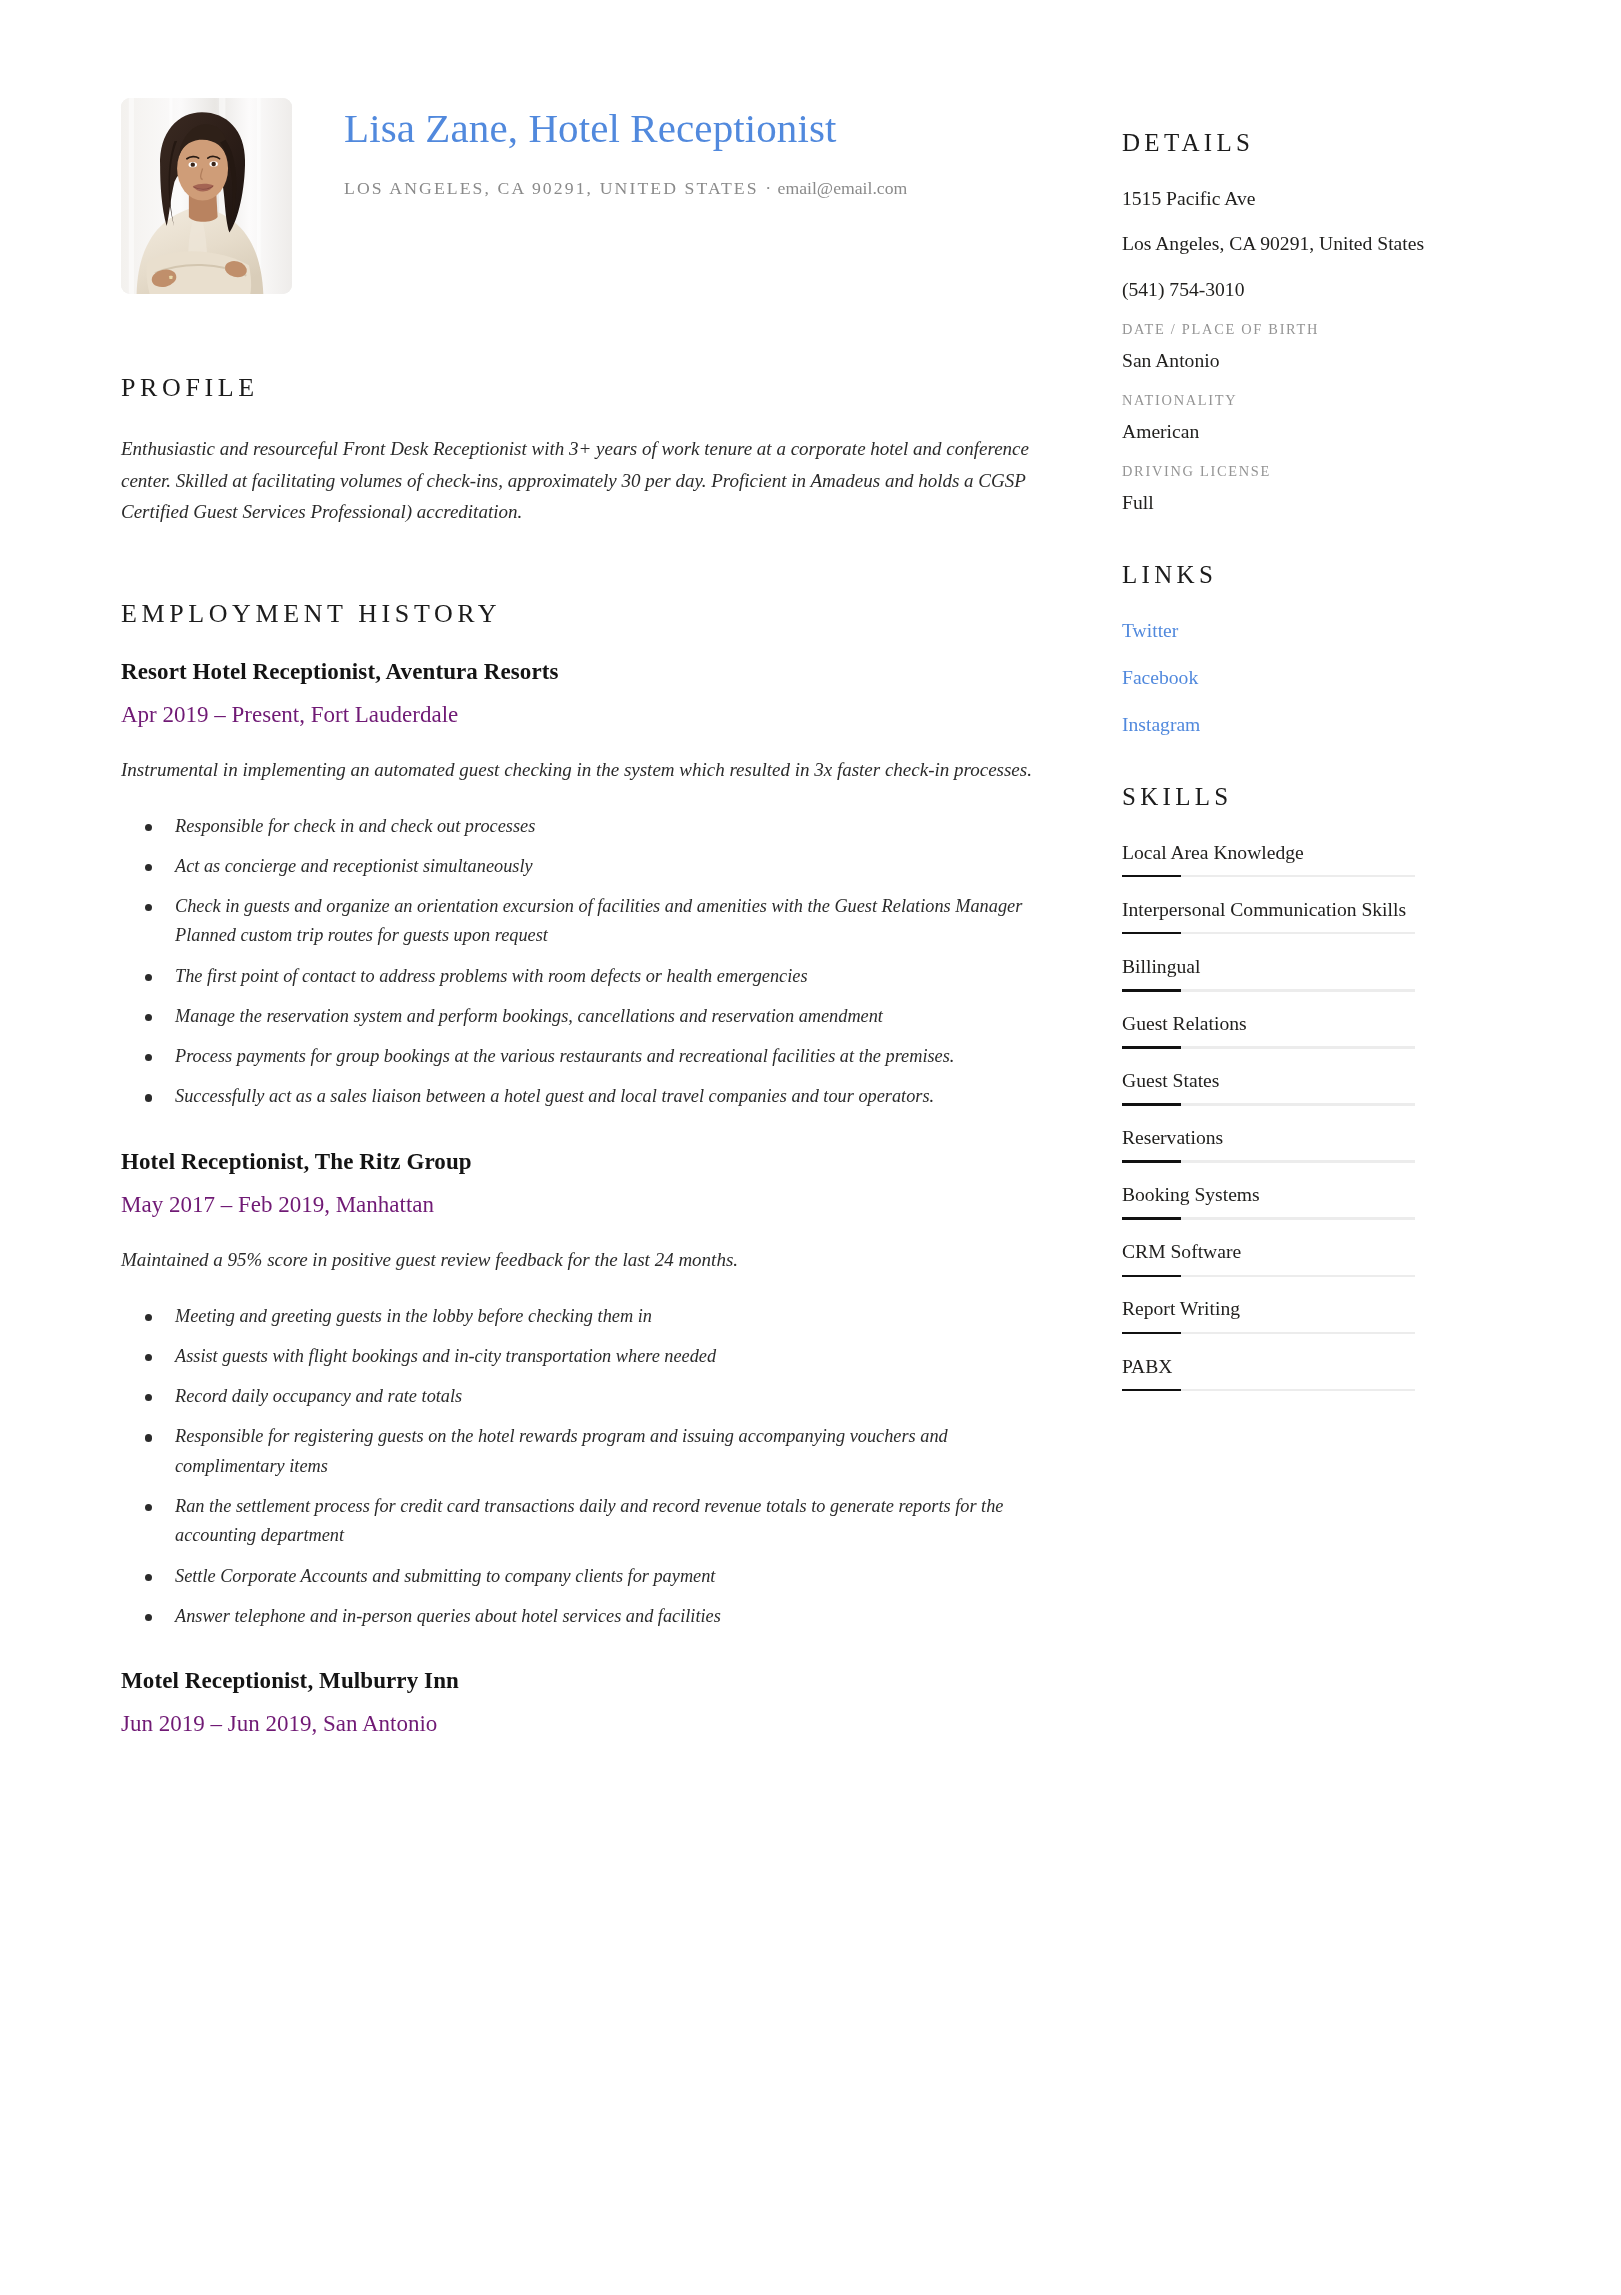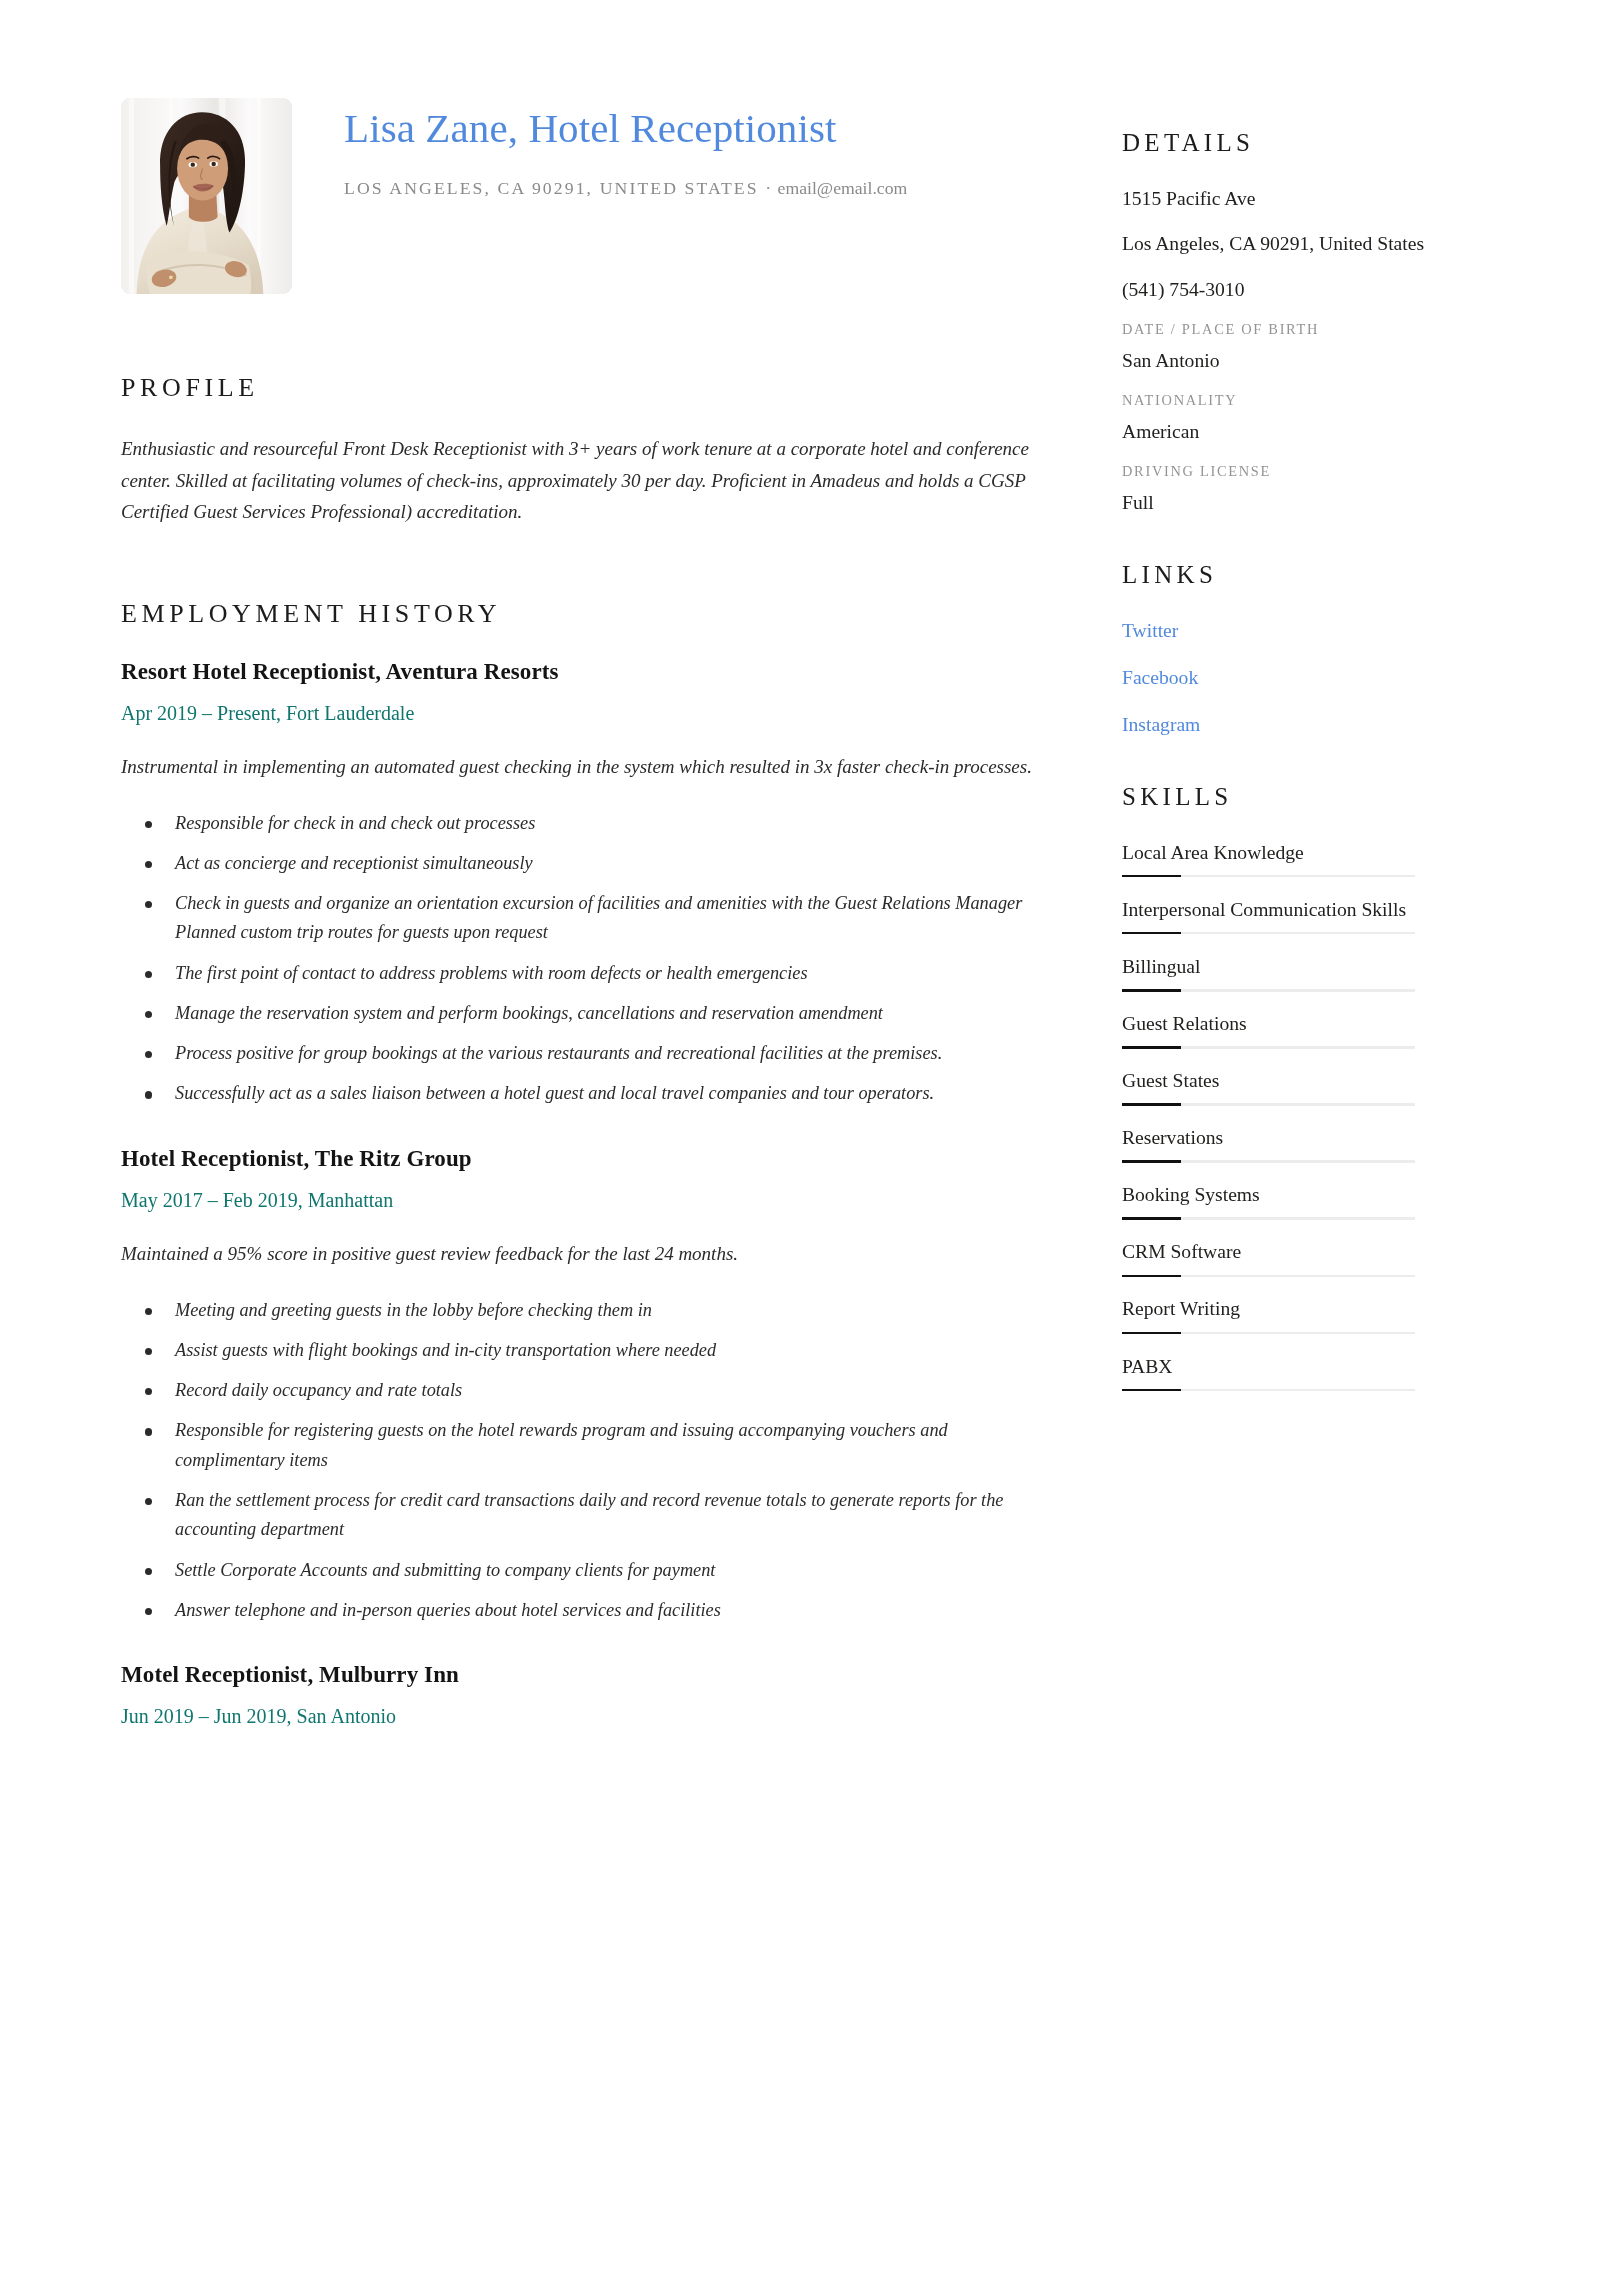--- a/index.html
+++ b/index.html
@@ -91,22 +91,22 @@
 
   h3.job-title {
     font-size: 23px;
     font-weight: bold;
     color: #141414;
     letter-spacing: 0.1px;
     margin-bottom: 17px;
   }
 
   .job-meta {
-    font-size: 20px;
-    color: #0f766e;
+    font-size: 23px;
+    color: #701a75;
     margin-bottom: 26px;
   }
 
   .job-summary {
     font-style: italic;
     font-size: 19px;
     line-height: 1.68;
     color: #2b2b2b;
     margin-bottom: 26px;
   }
@@ -293,21 +293,21 @@
     <div class="job">
       <h3 class="job-title">Resort Hotel Receptionist, Aventura Resorts</h3>
       <div class="job-meta">Apr 2019 – Present, Fort Lauderdale</div>
       <div class="job-summary">Instrumental in implementing an automated guest checking in the system which resulted in 3x faster check-in processes.</div>
       <ul class="job-bullets">
         <li>Responsible for check in and check out processes</li>
         <li>Act as concierge and receptionist simultaneously</li>
         <li>Check in guests and organize an orientation excursion of facilities and amenities with the Guest Relations Manager Planned custom trip routes for guests upon request</li>
         <li>The first point of contact to address problems with room defects or health emergencies</li>
         <li>Manage the reservation system and perform bookings, cancellations and reservation amendment</li>
-        <li>Process positive for group bookings at the various restaurants and recreational facilities at the premises.</li>
+        <li>Process payments for group bookings at the various restaurants and recreational facilities at the premises.</li>
         <li>Successfully act as a sales liaison between a hotel guest and local travel companies and tour operators.</li>
       </ul>
     </div>
 
     <div class="job">
       <h3 class="job-title">Hotel Receptionist, The Ritz Group</h3>
       <div class="job-meta">May 2017 – Feb 2019, Manhattan</div>
       <div class="job-summary">Maintained a 95% score in positive guest review feedback for the last 24 months.</div>
       <ul class="job-bullets">
         <li>Meeting and greeting guests in the lobby before checking them in</li>

